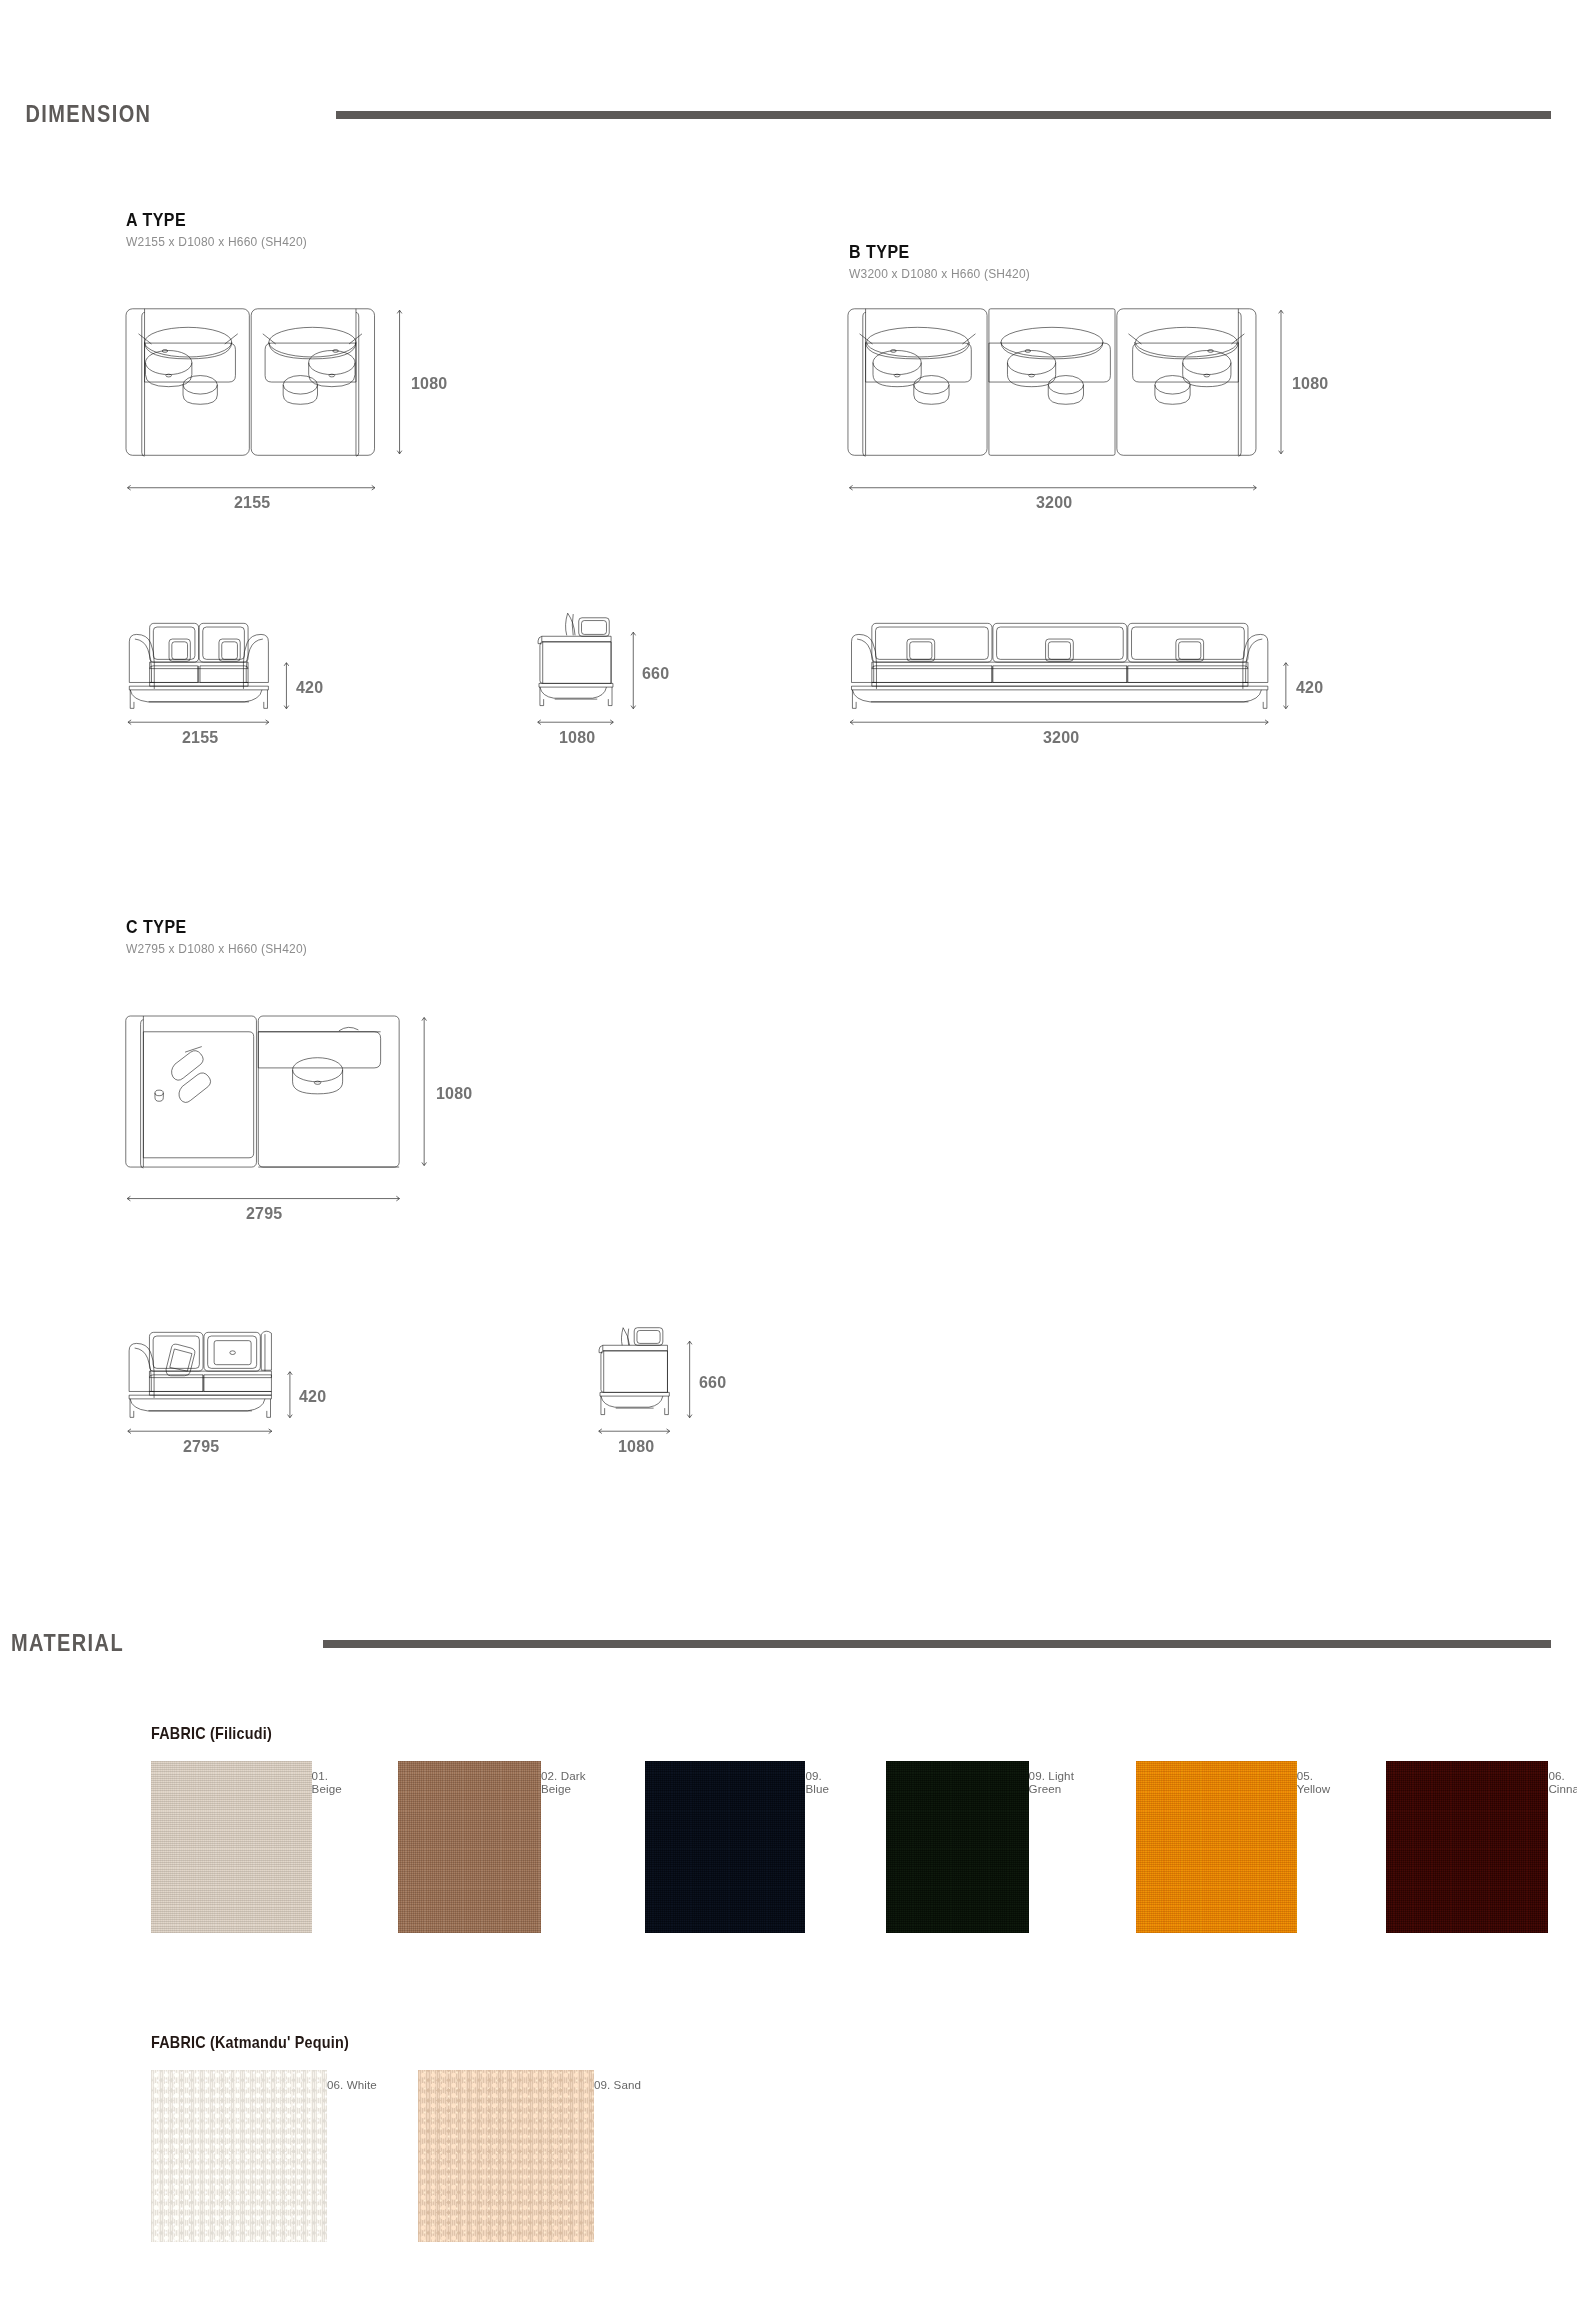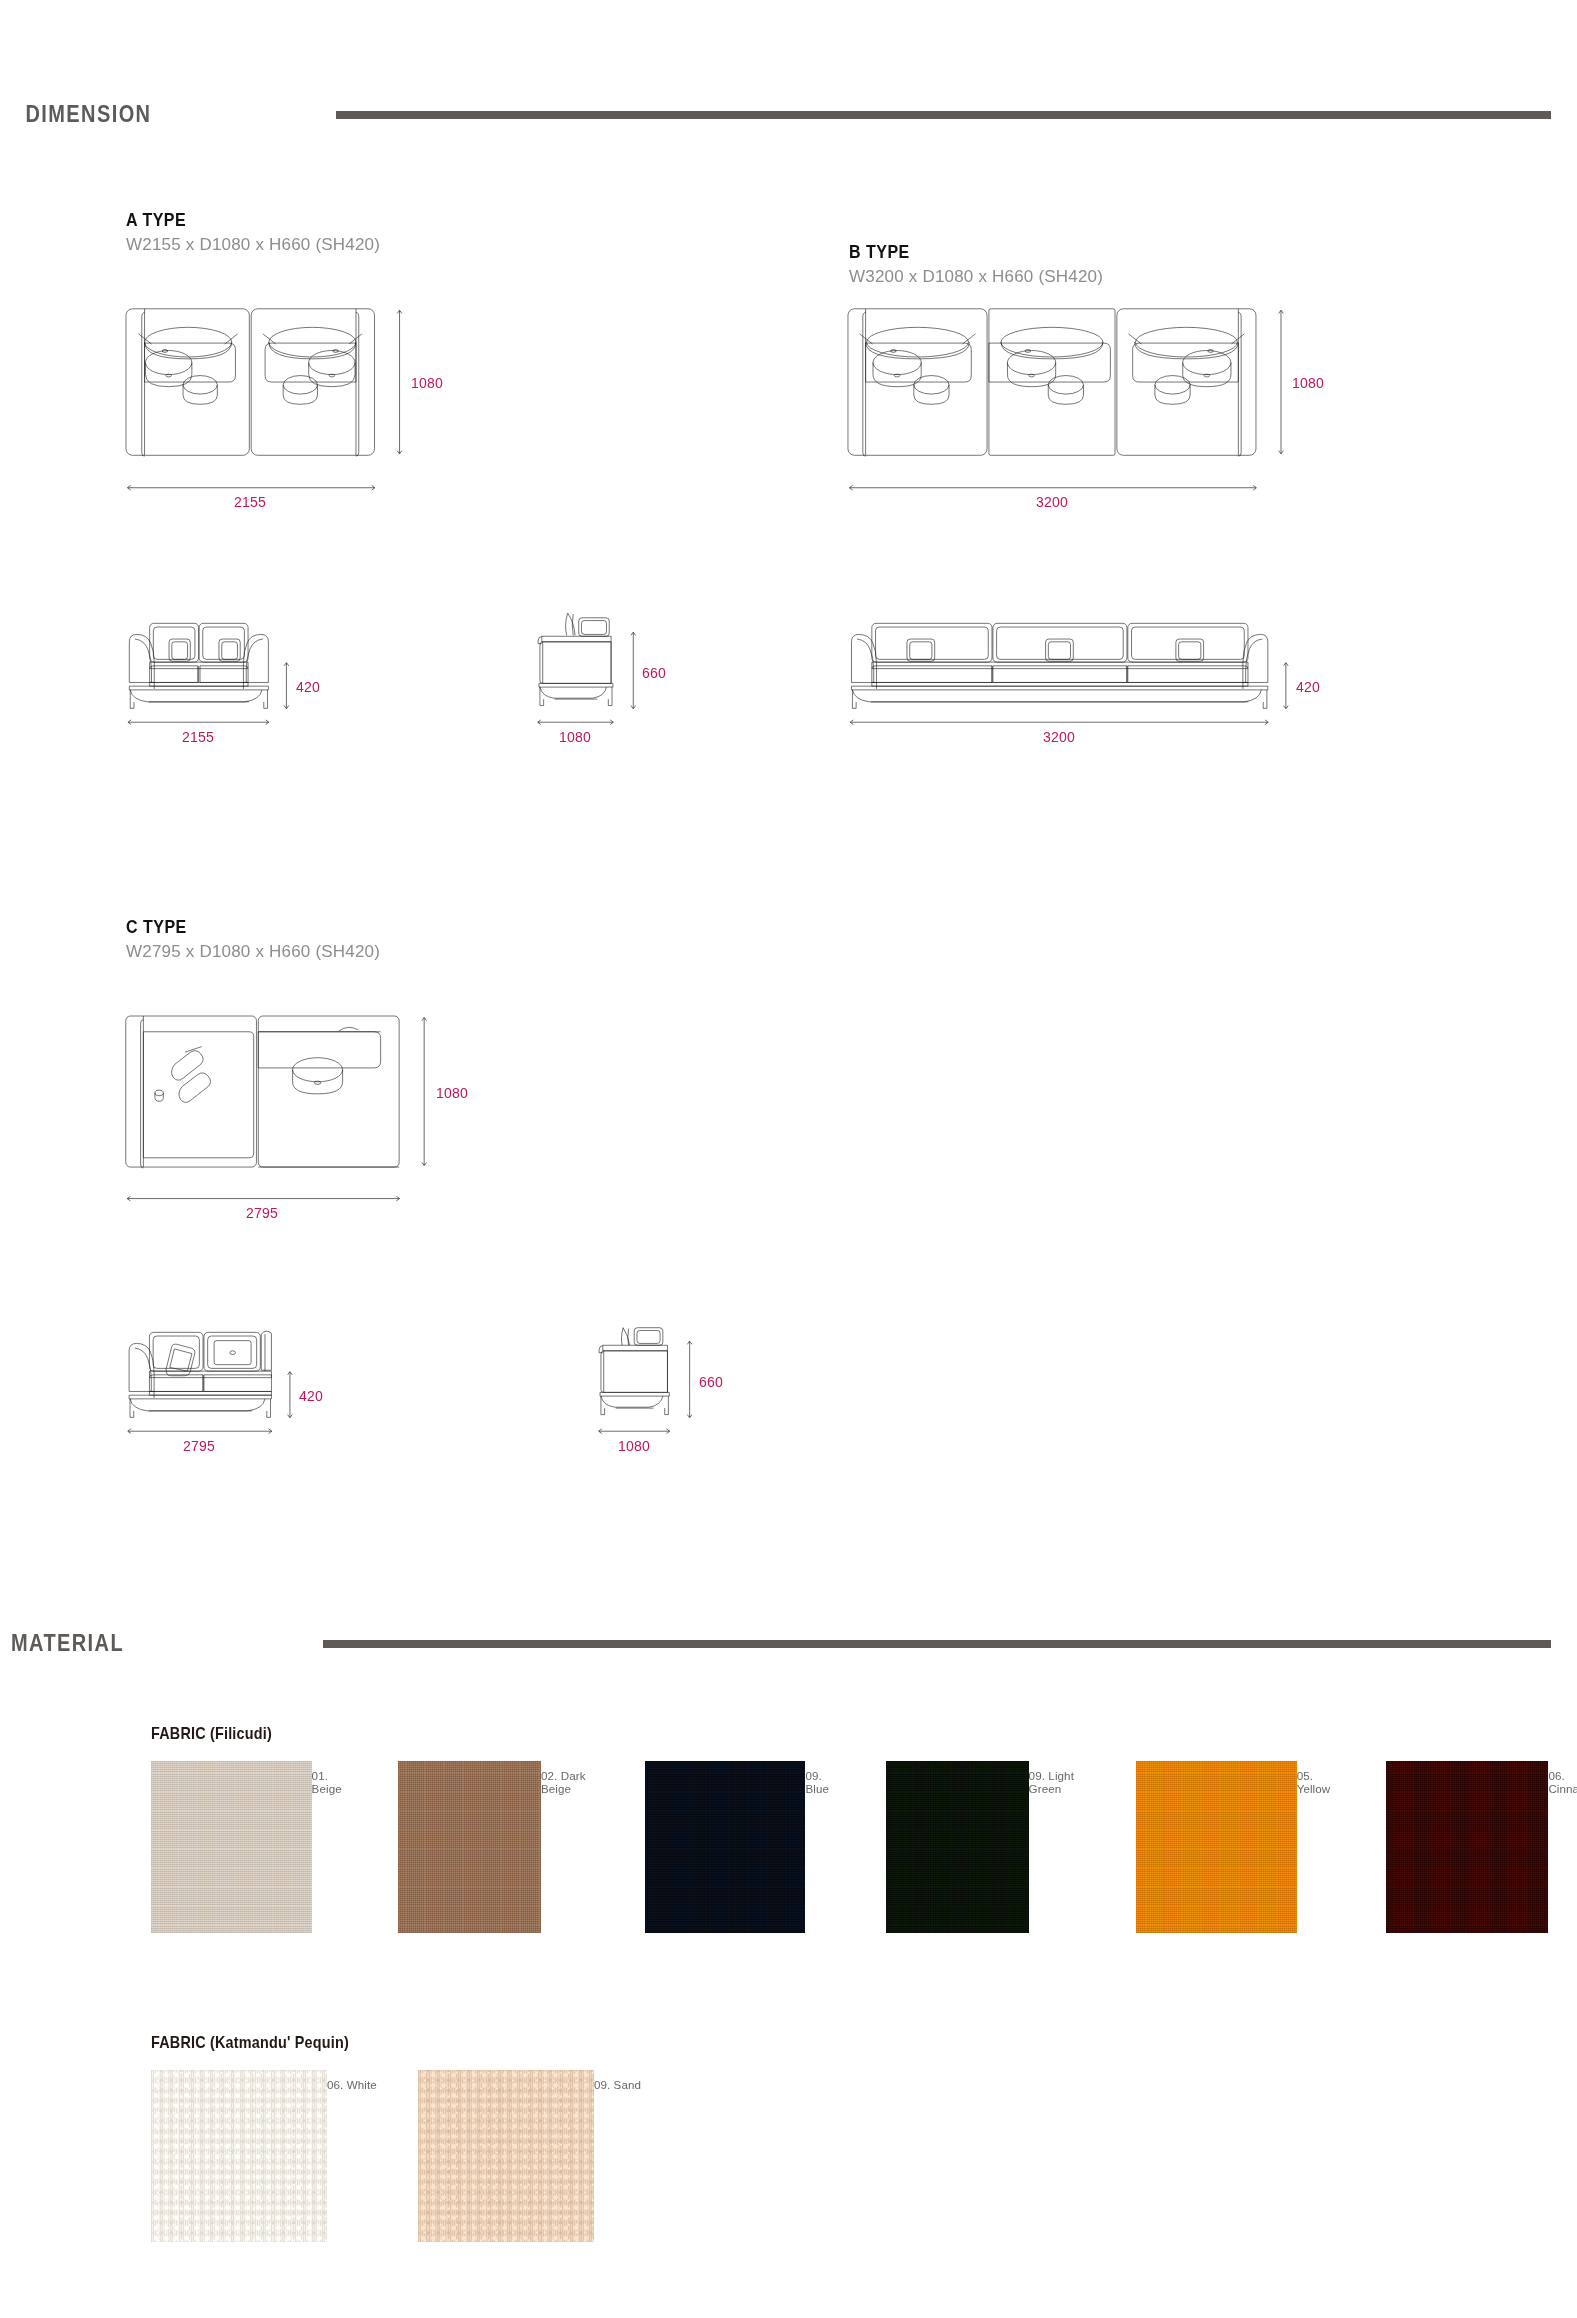--- a/index.html
+++ b/index.html
@@ -44,35 +44,35 @@
   .type-block { position: absolute; }
   .type-name {
     font-size: 16px;
     font-weight: 700;
     color: #111;
     letter-spacing: 0.5px;
     transform: scaleY(1.1);
     transform-origin: left top;
   }
   .type-spec {
-    font-size: 17px;
+    font-size: 12px;
     color: #8d8d8d;
     letter-spacing: 0.2px;
     margin-top: 6px;
   }
 
   
   .dwg { position: absolute; }
   .dwg svg { display: block; overflow: visible; }
 
   .dim-label {
     position: absolute;
-    font-size: 14px;
-    color: #be185d;
-    font-weight: 400;
+    font-size: 16px;
+    color: #737373;
+    font-weight: 700;
     letter-spacing: 0.2px;
     white-space: nowrap;
   }
 
   
   .fabric-group { position: absolute; }
   .fabric-title {
     font-size: 14.4px;
     font-weight: 700;
     color: #231815;

